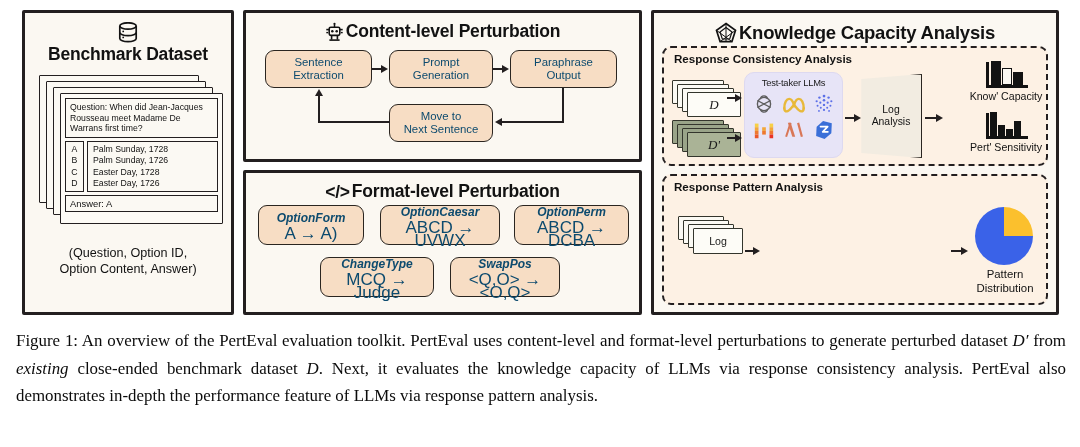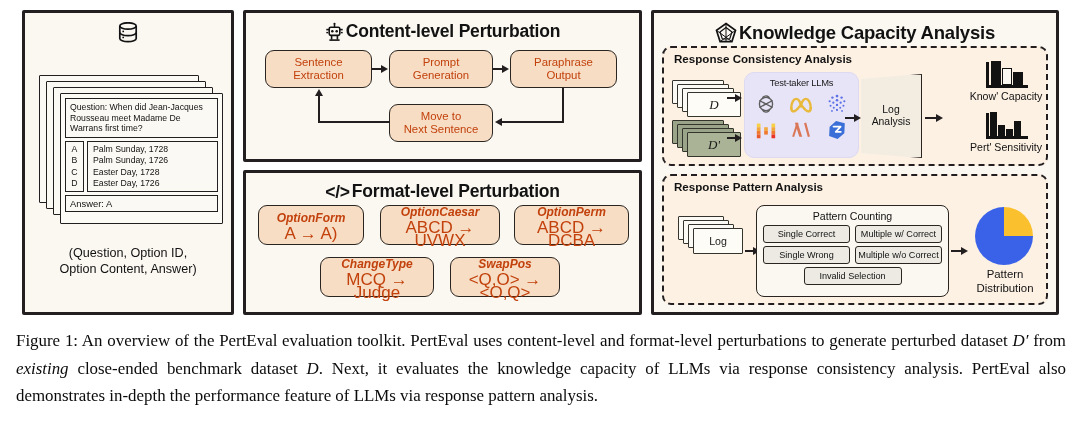--- a/index.html
+++ b/index.html
@@ -83,21 +83,21 @@
   }
 
   
   .pbox {
     position: absolute;
     background: #f7ddc4;
     border: 1.6px solid #2a2520;
     border-radius: 9px;
     display: flex; flex-direction: column;
     align-items: center; justify-content: center;
-    color: #c2410c;
+    color: #0c4a6e;
     text-align: center;
   }
   .pbox .l1 { font-size: 11.4px; line-height: 13.4px; }
   .pbox .l2 { font-size: 11.4px; line-height: 13.4px; }
   .pbox .bold { font-size: 12px; font-weight: bold; line-height: 16px; font-style: italic; }
   .pbox .sub  { font-size: 17px; line-height: 13px; margin-top: 1px; }
 
   
   #box-sentence-extraction { left: 265px; top: 50px;  width: 107px; height: 38px; }
   #box-prompt-generation   { left: 389px; top: 50px;  width: 104px; height: 38px; }
@@ -142,21 +142,21 @@
   .dfront {
     display:flex; align-items:center; justify-content:center;
     font-family: "Liberation Serif", serif; font-style: italic;
     font-size: 13px; color: #1a1a1a;
   }
   .dfront.dark { background:#aab396; }
   .dfront.light { background:#fdfcf7; }
 
   
   #llm-box {
-    position: absolute; left: 744px; top: 72px; width: 115px; height: 86px;
+    position: absolute; left: 744px; top: 72px; width: 99px; height: 86px;
     background: #e7e4f7; border-radius: 10px;
     border: 1px solid #ddd9f0;
   }
   #llm-label {
     text-align: center; font-size: 9.4px; color: #1a1a1a;
     padding-top: 4px; letter-spacing:-0.2px;
   }
   #llm-grid {
     display: grid; grid-template-columns: repeat(3,1fr);
     gap: 1px; padding: 3px 4px 0 4px;
@@ -241,20 +241,21 @@
         <span class="icon">
           <svg width="20" height="21" viewBox="0 0 20 21">
             <ellipse cx="10" cy="4" rx="8.2" ry="3.2" fill="none" stroke="#121212" stroke-width="1.7"></ellipse>
             <path d="M1.8 4 V10.5 C1.8 12.3 5.5 13.7 10 13.7 C14.5 13.7 18.2 12.3 18.2 10.5 V4" fill="none" stroke="#121212" stroke-width="1.7"></path>
             <path d="M1.8 10.5 V16.5 C1.8 18.3 5.5 19.7 10 19.7 C14.5 19.7 18.2 18.3 18.2 16.5 V10.5" fill="none" stroke="#121212" stroke-width="1.7"></path>
             <circle cx="5.2" cy="9.4" r="0.9" fill="#121212"></circle>
             <circle cx="5.2" cy="15.4" r="0.9" fill="#121212"></circle>
           </svg>
         </span>
       </div>
+      <div>Benchmark Dataset</div>
     </div>
 
     <div id="card-stack">
       <div class="stack-sheet sheet1"></div>
       <div class="stack-sheet sheet2"></div>
       <div class="stack-sheet sheet3"></div>
       <div class="stack-sheet sheet-front">
         <div class="qbox">
           <b>Question</b><span>: When did Jean-Jacques Rousseau meet Madame De Warrans first time?</span>
         </div>
@@ -510,34 +511,20 @@
 
   <div id="log-stack">
     <div class="dsheet lightbg" style="left:0;  top:0;  width:46px; height:24px;"></div>
     <div class="dsheet lightbg" style="left:5px;top:4px; width:46px; height:24px;"></div>
     <div class="dsheet lightbg" style="left:10px;top:8px;width:46px; height:24px;"></div>
     <div class="dsheet dfront" style="left:15px;top:12px;width:50px;height:26px;background:#fdfcf7;font-family:'Liberation Sans',sans-serif;font-style:normal;font-size:10.6px;">Log</div>
   </div>
   <div class="arrow-line" style="left:745px; top:250px; width:9px; height:1.8px;"></div>
   <div class="arrow-head ah-right" style="left:753px; top:246.5px;"></div>
 
-  <div id="pattern-counting">
-    <div id="pc-title">Pattern Counting</div>
-    <div class="pc-row">
-      <div class="pc-cell">Single Correct</div>
-      <div class="pc-cell">Multiple w/ Correct</div>
-    </div>
-    <div class="pc-row">
-      <div class="pc-cell">Single Wrong</div>
-      <div class="pc-cell">Multiple w/o Correct</div>
-    </div>
-    <div class="pc-row-single">
-      <div class="pc-cell-wide">Invalid Selection</div>
-    </div>
-  </div>
 
   <div class="arrow-line" style="left:951px; top:250px; width:12px; height:1.8px;"></div>
   <div class="arrow-head ah-right" style="left:961px; top:246.5px;"></div>
 
   <div id="pie"></div>
   <div id="pie-caption">
     <div>Pattern</div>
     <div>Distribution</div>
   </div>
 

